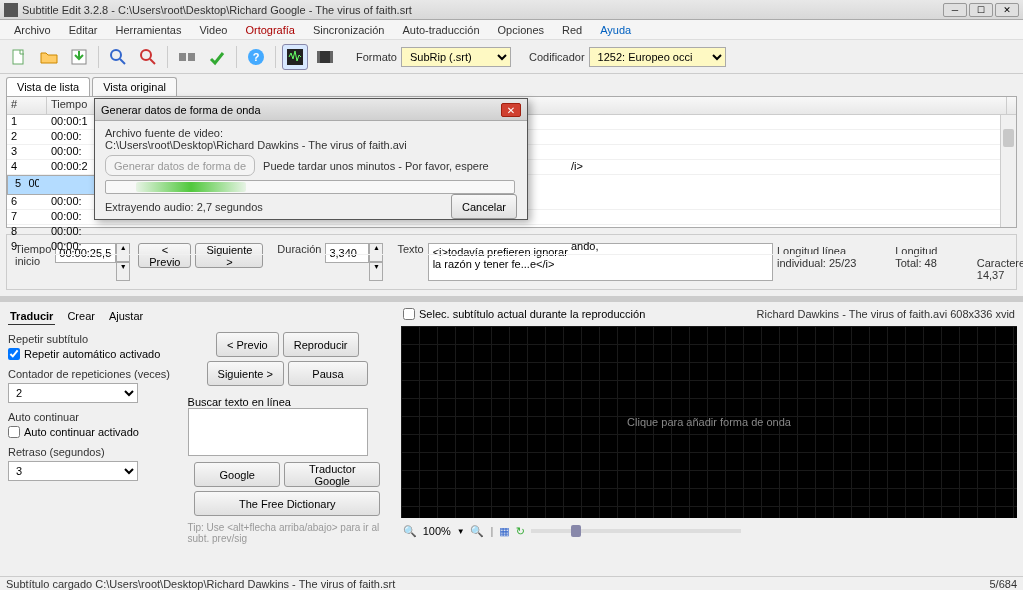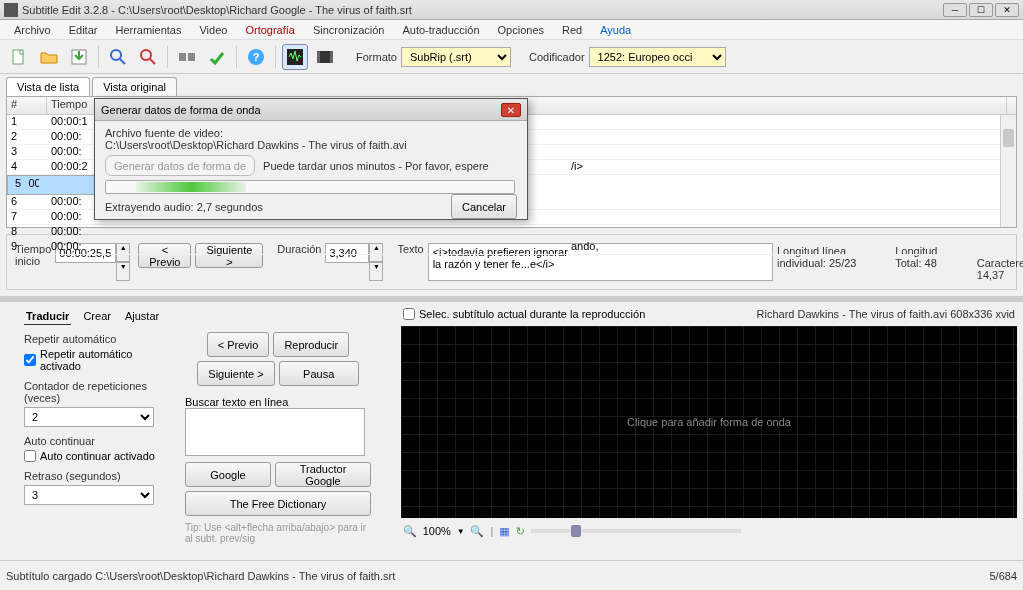--- a/index.html
+++ b/index.html
@@ -36,40 +36,40 @@
 .ep-label { color: #333; font-size: 11px; }
 .num-input { display: flex; }
 .num-input input { width: 61px; height: 20px; border: 1px solid #aaa; padding: 1px 3px; font-size: 11px; }
 .spin { width: 14px; display: flex; flex-direction: column; }
 .spin span { flex: 1; border: 1px solid #aaa; background: #f0f0f0; font-size: 7px; text-align: center; cursor: pointer; }
 .btn { height: 25px; border: 1px solid #999; background: linear-gradient(#f8f8f8, #e0e0e0); border-radius: 3px; padding: 0 10px; cursor: pointer; font-size: 11px; }
 .btn.wide { width: 90px; }
 .textarea { border: 1px solid #aaa; background: #fff; padding: 2px 4px; font-size: 11px; height: 38px; width: 440px; overflow: hidden; }
 .mid-sep { height: 6px; background: #ccc; margin: 2px 0; }
 .lower { display: flex; height: 238px; }
-.lower-left { width: 395px; background: #f0f0f0; padding: 4px 24px; display: flex; gap: 10px; }
+.lower-left { width: 395px; background: #f0f0f0; padding: 4px 8px; display: flex; gap: 10px; }
 .translate-tabs { display: flex; gap: 10px; margin-bottom: 8px; }
 .tt { cursor: pointer; padding: 2px 2px; }
 .tt.active { font-weight: bold; border-bottom: 1px solid #333; }
 .fieldset { margin-bottom: 8px; }
 .fieldset .lbl { color: #333; margin-bottom: 3px; }
 .chk { display: flex; align-items: center; gap: 4px; }
 .chk input { width: 12px; height: 12px; }
 .sel { width: 130px; height: 20px; border: 1px solid #aaa; background: #fff; padding: 1px 3px; }
 .search-box { width: 180px; height: 48px; border: 1px solid #aaa; background: #fff; margin-bottom: 6px; }
 .tip { color: #999; font-size: 10px; margin-top: 6px; }
 .lower-right { flex: 1; background: #f0f0f0; display: flex; flex-direction: column; }
 .lr-header { height: 20px; display: flex; align-items: center; padding: 0 8px; gap: 8px; }
 .video-info { margin-left: auto; color: #333; }
 .waveform { flex: 1; background: #000; margin: 2px 6px; display: flex; align-items: center; justify-content: center; color: #888; position: relative; }
 .wf-grid { position: absolute; inset: 0; background-image: linear-gradient(#1a1a1a 1px, transparent 1px), linear-gradient(90deg, #1a1a1a 1px, transparent 1px); background-size: 18px 18px; }
 .zoom-bar { height: 22px; display: flex; align-items: center; padding: 0 8px; gap: 6px; }
 .zoom-track { width: 210px; height: 4px; background: #ddd; position: relative; }
 .zoom-thumb { position: absolute; left: 40px; top: -4px; width: 10px; height: 12px; background: #88a; border-radius: 2px; }
-.statusbar { position: absolute; bottom: 0; left: 0; right: 0; height: 30px; background: #f0f0f0; border-top: 1px solid #ccc; display: flex; align-items: center; padding: 0 6px; font-size: 11px; color: #333; }
+.statusbar { position: absolute; bottom: 0; left: 0; right: 0; height: 14px; background: #f0f0f0; border-top: 1px solid #ccc; display: flex; align-items: center; padding: 0 6px; font-size: 11px; color: #333; }
 .status-right { margin-left: auto; }
 .dialog { position: absolute; left: 94px; top: 98px; width: 434px; height: 122px; background: #f0f0f0; border: 1px solid #555; box-shadow: 3px 3px 8px rgba(0,0,0,0.3); z-index: 100; }
 .dlg-title { height: 22px; background: linear-gradient(#e8e8e8, #d0d0d0); display: flex; align-items: center; padding: 0 6px; border-bottom: 1px solid #aaa; }
 .dlg-close { margin-left: auto; width: 20px; height: 14px; background: #d04030; color: #fff; text-align: center; font-size: 10px; line-height: 13px; border: 1px solid #a02010; border-radius: 2px; cursor: pointer; }
 .dlg-body { padding: 6px 10px; font-size: 11px; color: #333; }
 .dlg-row { display: flex; align-items: center; gap: 8px; margin: 4px 0; }
 .dlg-btn-disabled { height: 21px; border: 1px solid #bbb; background: #f4f4f4; color: #999; padding: 0 8px; border-radius: 7px; }
 .progress { width: 410px; height: 14px; border: 1px solid #aaa; background: #f8f8f8; border-radius: 2px; position: relative; overflow: hidden; }
 .progress-fill { position: absolute; left: 30px; top: 1px; width: 110px; height: 10px; background: linear-gradient(90deg, rgba(80,200,60,0.1), #50c83c, rgba(80,200,60,0.1)); border-radius: 2px; }
 .dlg-footer { display: flex; justify-content: space-between; align-items: center; }
@@ -288,21 +288,21 @@
 
 <div class="lower">
   <div class="lower-left">
     <div style="width:170px">
       <div class="translate-tabs">
         <span class="tt active">Traducir</span>
         <span class="tt">Crear</span>
         <span class="tt">Ajustar</span>
       </div>
       <div class="fieldset">
-        <div class="lbl">Repetir automático</div>
+        <div class="lbl">Repetir subtítulo</div>
         <label class="chk">
             <input type="checkbox" checked="" style="">
             <span>Repetir automático activado</span>
           </label>
       </div>
       <div class="fieldset">
         <div class="lbl">Contador de repeticiones (veces)</div>
         <select class="sel"><option>2</option></select>
       </div>
       <div class="fieldset">

